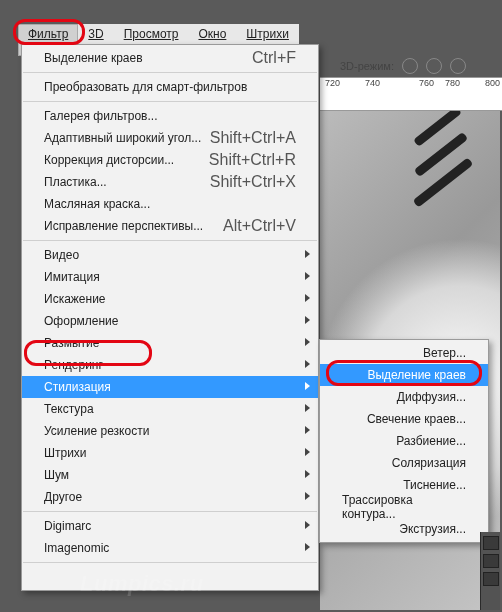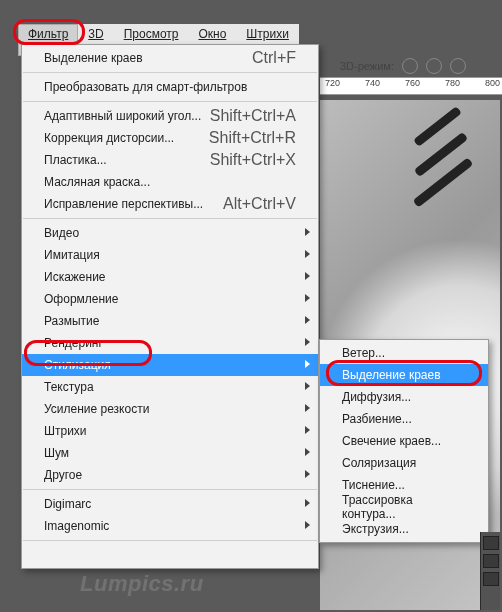--- a/index.html
+++ b/index.html
@@ -17,21 +17,21 @@
     width: 180px; height: 510px;
     background: radial-gradient(circle at 140px 280px, #fafafa 0%, #d8d8d8 30%, transparent 45%),
                 linear-gradient(135deg, #bcbcbc 0%, #999 40%, #c5c5c5 100%);
   }
   .curve {
     position: absolute; background: #222; border-radius: 4px;
   }
   .ruler {
     position: absolute;
     top: 77px; left: 320px;
-    width: 182px; height: 18px;
+    width: 182px; height: 34px;
     background: #fff;
     border-top: 1px solid #999;
     border-bottom: 1px solid #999;
     font-size: 9px;
     display: flex;
   }
   .ruler span {
     position: absolute;
     top: 0;
     color: #444;
@@ -69,21 +69,21 @@
   }
   .menu {
     position: absolute;
     background: #f2f2f2;
     border: 1px solid #9a9a9a;
     box-shadow: 3px 3px 6px rgba(0,0,0,0.35);
     padding: 2px 0;
   }
   .menu .row {
     display: flex;
-    justify-content: flex-start;
+    justify-content: flex-end;
     align-items: center;
     height: 22px;
     padding: 0 22px 0 22px;
     color: #222;
     position: relative;
     cursor: default;
   }
   .menu .row.hover {
     background: #3399ff;
     color: #fff;
@@ -142,21 +142,21 @@
 
 <div class="canvas-bg">
   <div class="curve" style="top:22px;left:90px;width:55px;height:9px;transform:rotate(-38deg)"></div>
   <div class="curve" style="top:50px;left:90px;width:62px;height:9px;transform:rotate(-38deg)"></div>
   <div class="curve" style="top:78px;left:88px;width:70px;height:9px;transform:rotate(-38deg)"></div>
 </div>
 
 <div class="ruler">
   <span style="left:5px">720</span>
   <span style="left:45px">740</span>
-  <span style="left:85px">760</span>
+  <span style="left:99px">760</span>
   <span style="left:125px">780</span>
   <span style="left:165px">800</span>
 </div>
 
 <div class="toolbar">
   <span>3D-режим:</span>
   <span class="ticon"></span>
   <span class="ticon"></span>
   <span class="ticon"></span>
 </div>
@@ -173,20 +173,23 @@
   <div class="row">
       <span>Выделение краев</span>
       <span class="sc">Ctrl+F</span>
     </div>
   <div class="sep"></div>
   <div class="row">
       <span>Преобразовать для смарт-фильтров</span>
     </div>
   <div class="sep"></div>
   <div class="row">
+      <span>Галерея фильтров...</span>
+    </div>
+  <div class="row">
       <span>Адаптивный широкий угол...</span>
       <span class="sc">Shift+Ctrl+A</span>
     </div>
   <div class="row">
       <span>Коррекция дисторсии...</span>
       <span class="sc">Shift+Ctrl+R</span>
     </div>
   <div class="row">
       <span>Пластика...</span>
       <span class="sc">Shift+Ctrl+X</span>
@@ -264,24 +267,24 @@
   <div class="row">
       <span>Ветер...</span>
     </div>
   <div class="row hover">
       <span>Выделение краев</span>
     </div>
   <div class="row">
       <span>Диффузия...</span>
     </div>
   <div class="row">
+      <span>Свечение краев...</span>
+    </div>
+  <div class="row">
       <span>Разбиение...</span>
-    </div>
-  <div class="row">
-      <span>Свечение краев...</span>
     </div>
   <div class="row">
       <span>Соляризация</span>
     </div>
   <div class="row">
       <span>Тиснение...</span>
     </div>
   <div class="row">
       <span>Трассировка контура...</span>
     </div>

